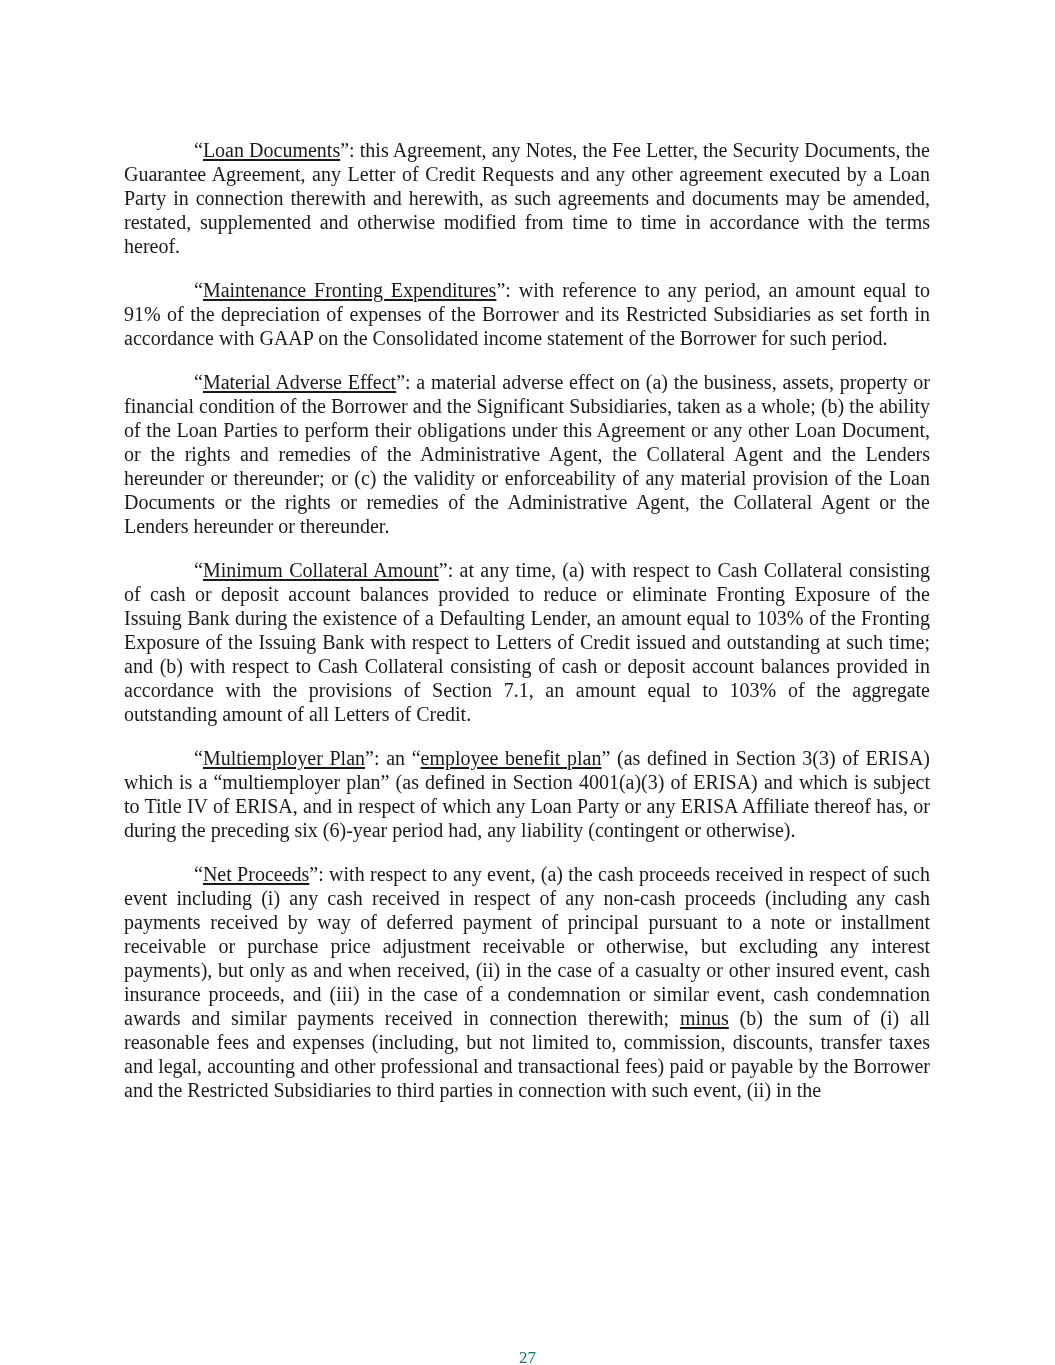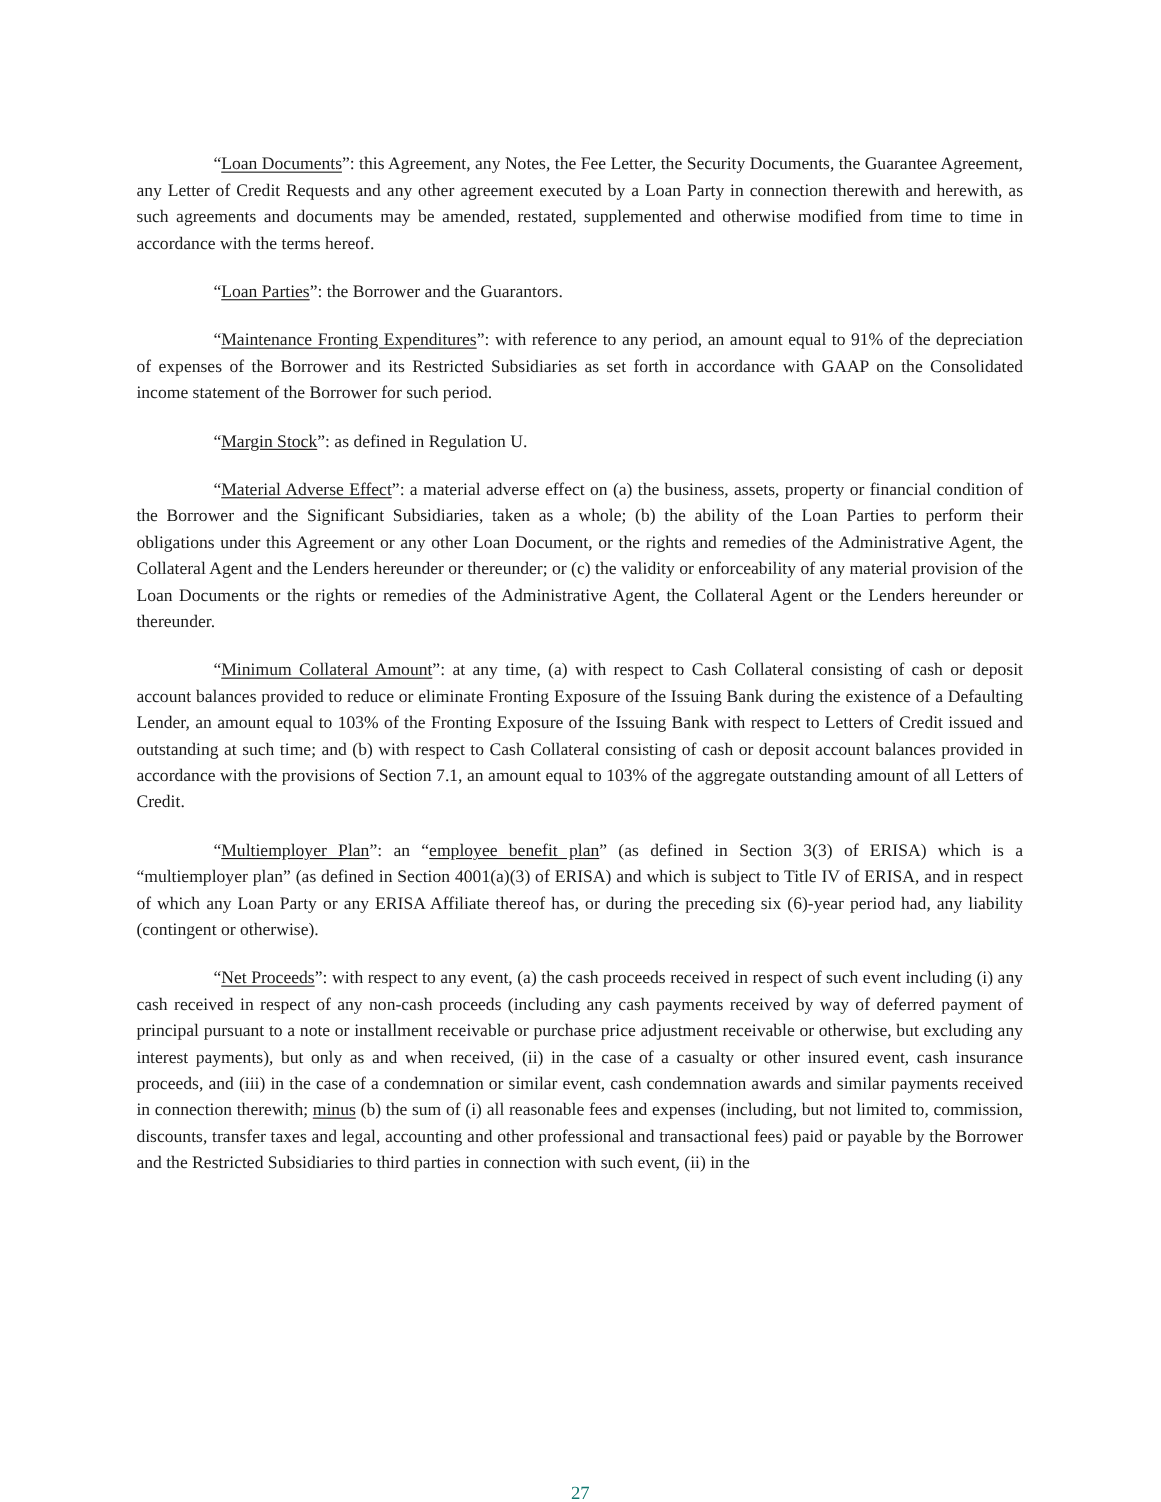--- a/index.html
+++ b/index.html
@@ -1,40 +1,38 @@
 <!DOCTYPE html>
 <html><head>
 <meta charset="utf-8">
 <style>
   html, body { margin: 0; padding: 0; background: #ffffff; }
   body { width: 1055px; height: 1365px; position: relative; overflow: hidden; }
   .page {
     position: absolute; left: 124px; top: 138px; width: 806px;
-    font-family: "Liberation Serif", serif; font-size: 16px; line-height: 24px;
+    font-family: "Liberation Serif", serif; font-size: 20px; line-height: 24px;
     color: #1a1a1a;
   }
   .para { margin: 0 0 20px 0; text-align: justify; text-indent: 70px; }
   .u { text-decoration: underline; text-underline-offset: 2px; }
   .pagenum {
     position: absolute; left: 0; width: 1055px; top: 1348px; text-align: center;
     font-family: "Liberation Serif", serif; font-size: 17px; color: #0f766e;
   }
 </style>
 </head>
 <body>
 
 <div class="page">
 
   <p class="para"><span>“</span><span class="u">Loan Documents</span><span>”</span><span>: this Agreement, any Notes, the Fee Letter, the Security Documents, the Guarantee Agreement, any Letter of Credit Requests and any other agreement executed by a Loan Party in connection therewith and herewith, as such agreements and documents may be amended, restated, supplemented and otherwise modified from time to time in accordance with the terms hereof.</span></p>
 
-  <p class="para"><span>“</span><span class="u">Loan Parties</span><span>”</span><span>: the Borrower and the Guarantors.</span></p>
 
   <p class="para"><span>“</span><span class="u">Maintenance Fronting Expenditures</span><span>”</span><span>: with reference to any period, an amount equal to 91% of the depreciation of expenses of the Borrower and its Restricted Subsidiaries as set forth in accordance with GAAP on the Consolidated income statement of the Borrower for such period.</span></p>
 
-  <p class="para"><span>“</span><span class="u">Margin Stock</span><span>”</span><span>: as defined in Regulation U.</span></p>
 
   <p class="para"><span>“</span><span class="u">Material Adverse Effect</span><span>”</span><span>: a material adverse effect on (a) the business, assets, property or financial condition of the Borrower and the Significant Subsidiaries, taken as a whole; (b) the ability of the Loan Parties to perform their obligations under this Agreement or any other Loan Document, or the rights and remedies of the Administrative Agent, the Collateral Agent and the Lenders hereunder or thereunder; or (c) the validity or enforceability of any material provision of the Loan Documents or the rights or remedies of the Administrative Agent, the Collateral Agent or the Lenders hereunder or thereunder.</span></p>
 
 
   <p class="para"><span>“</span><span class="u">Minimum Collateral Amount</span><span>”</span><span>: at any time, (a) with respect to Cash Collateral consisting of cash or deposit account balances provided to reduce or eliminate Fronting Exposure of the Issuing Bank during the existence of a Defaulting Lender, an amount equal to 103% of the Fronting Exposure of the Issuing Bank with respect to Letters of Credit issued and outstanding at such time; and (b) with respect to Cash Collateral consisting of cash or deposit account balances provided in accordance with the provisions of Section 7.1, an amount equal to 103% of the aggregate outstanding amount of all Letters of Credit.</span></p>
 
   <p class="para"><span>“</span><span class="u">Multiemployer Plan</span><span>”</span><span>: an “</span><span class="u">employee benefit plan</span><span>” (as defined in Section 3(3) of ERISA) which is a “multiemployer plan” (as defined in Section 4001(a)(3) of ERISA) and which is subject to Title IV of ERISA, and in respect of which any Loan Party or any ERISA Affiliate thereof has, or during the preceding six (6)-year period had, any liability (contingent or otherwise).</span></p>
 
   <p class="para"><span>“</span><span class="u">Net Proceeds</span><span>”</span><span>: with respect to any event, (a) the cash proceeds received in respect of such event including (i) any cash received in respect of any non-cash proceeds (including any cash payments received by way of deferred payment of principal pursuant to a note or installment receivable or purchase price adjustment receivable or otherwise, but excluding any interest payments), but only as and when received, (ii) in the case of a casualty or other insured event, cash insurance proceeds, and (iii) in the case of a condemnation or similar event, cash condemnation awards and similar payments received in connection therewith; </span><span class="u">minus</span><span> (b) the sum of (i) all reasonable fees and expenses (including, but not limited to, commission, discounts, transfer taxes and legal, accounting and other professional and transactional fees) paid or payable by the Borrower and the Restricted Subsidiaries to third parties in connection with such event, (ii) in the</span></p>
 

